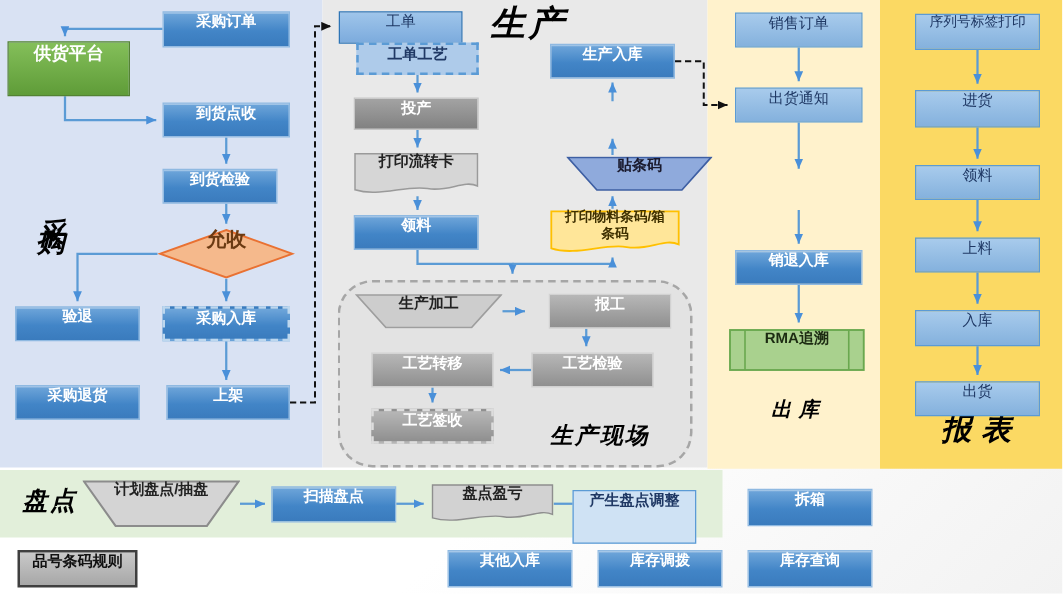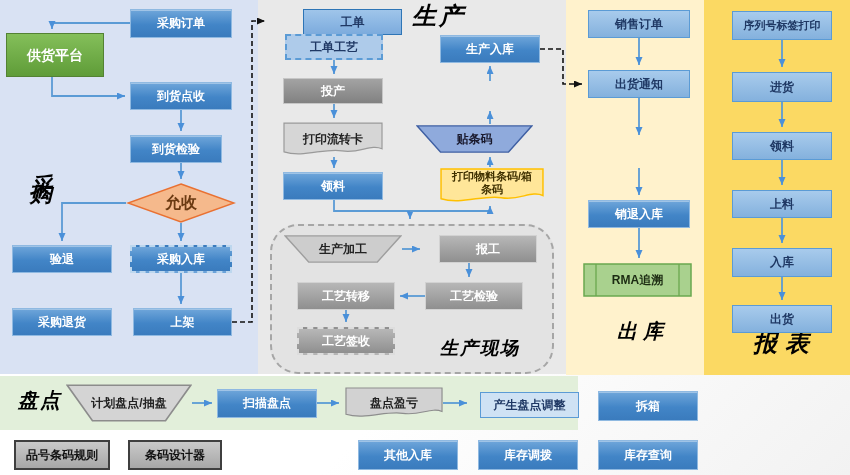--- a/index.html
+++ b/index.html
@@ -6,54 +6,54 @@
   #stage{position:relative;width:850px;height:475px;overflow:hidden;
          font-family:"Liberation Sans","DejaVu Sans",sans-serif;
          background:linear-gradient(135deg,#ffffff 60%,#f2f2f2 100%);}
   .panel{position:absolute;z-index:0;}
   .panel-procurement{left:0;top:0;width:258px;height:374px;background:#d9e2f3;}
   .panel-production{left:258px;top:0;width:308px;height:374px;background:#e9e9e9;}
   .panel-outbound{left:566px;top:0;width:138px;height:375px;background:#fff2cc;}
   .panel-reports{left:704px;top:0;width:146px;height:375px;background:#fbd963;}
   .panel-stocktake{left:0;top:376px;width:578px;height:54px;background:#e2efda;}
   #connectors{position:absolute;left:0;top:0;z-index:1;}
-  .node{position:absolute;z-index:2;display:flex;align-items:center;justify-content:center;
+  .node{position:absolute;z-index:2;display:flex;align-items:flex-start;justify-content:center;
         text-align:center;font-size:12px;line-height:1.2;box-sizing:border-box;}
   .blue{background:linear-gradient(180deg,#6fa6da 0%,#4285c7 55%,#3a7bbd 100%);
         border:1px solid #8fb9e1;color:#fff;font-weight:bold;
         box-shadow:inset 0 1px 0 rgba(255,255,255,.35);}
   .blue-dashed{background:linear-gradient(180deg,#6fa6da 0%,#4285c7 55%,#3a7bbd 100%);
         border:2px dashed #bdd7ee;color:#fff;font-weight:bold;}
   .lightblue{background:linear-gradient(180deg,#9fc5ea,#7cabdd);border:1px solid #2e75b6;
-        color:#1f3864;font-weight:bold;margin-left:32px;}
+        color:#1f3864;font-weight:normal;}
   .lightblue-dashed{background:#aecbea;border:2px dashed #5b9bd5;color:#1f3864;font-weight:bold;}
   .lightblue2{background:linear-gradient(180deg,#a8cbec,#84b1dd);border:1px solid #5b9bd5;
-        color:#1f3864;font-weight:bold;}
+        color:#1f3864;font-weight:normal;}
   .adjust{background:#cfe2f4;border:1px solid #5b9bd5;color:#1f3864;font-weight:bold;}
   .green-box{background:linear-gradient(180deg,#84bf5a,#5f9c38);border:1px solid #538233;
         color:#fff;font-weight:bold;font-size:14px;}
   .gray-dark{background:linear-gradient(180deg,#a3a3a3,#818181);border:1px solid #c6c6c6;
         color:#fff;font-weight:bold;}
   .gray-mid{background:linear-gradient(180deg,#b7b7b7,#8f8f8f);border:1px solid #d2d2d2;
         color:#fff;font-weight:bold;}
   .gray-mid-dashed{background:linear-gradient(180deg,#b7b7b7,#8f8f8f);
         border:2px dashed #dddddd;color:#fff;font-weight:bold;}
   .tool-gray{background:linear-gradient(180deg,#c9c9c9,#a7a7a7);border:2px solid #3f3f3f;
         color:#111;font-weight:bold;}
   .shape{background:transparent;border:none;}
   .shape svg{position:absolute;inset:0;width:100%;height:100%;}
   .shape span{position:relative;z-index:1;}
   .shopfloor{position:absolute;z-index:1;left:270px;top:224px;width:280px;height:146px;
         background:#e3e3e3;border:2px dashed #a6a6a6;border-radius:28px;}
   .sec-title{position:absolute;z-index:2;font-family:"Liberation Serif","DejaVu Serif",serif;
         font-weight:bold;font-style:italic;color:#000;}
   .t-caigou{left:26px;top:156px;font-size:22px;writing-mode:vertical-rl;letter-spacing:8px;}
-  .t-shengchan{left:412px;top:0px;font-size:24px;letter-spacing:3px;font-style:italic;}
+  .t-shengchan{left:392px;top:0px;font-size:28px;letter-spacing:3px;font-style:italic;}
   .t-xianchang{left:440px;top:336px;font-size:18px;letter-spacing:2px;}
-  .t-chuku{left:617px;top:318px;font-size:20px;letter-spacing:6px;}
+  .t-chuku{left:617px;top:318px;font-size:16px;letter-spacing:6px;}
   .t-baobiao{left:753px;top:327px;font-size:24px;letter-spacing:8px;}
   .t-pandian{left:18px;top:387px;font-size:20px;letter-spacing:2px;}
   .fs11{font-size:11px;} .fs13{font-size:16px;}
 </style>
 </head>
 <body>
 
 <div id="stage">
 
   <div class="panel panel-procurement"></div>
@@ -164,21 +164,21 @@
         <path d="M1,1 H99 V26 C88,21 76,31 59,28 C42,25 20,35 1,29 Z" fill="#d6d6d6" stroke="#9a9a9a" stroke-width="1.2"></path>
       </svg>
     <span>打印流转卡</span>
     </div>
   <div class="node blue" style="left:283px;top:172px;width:100px;height:28px">
       <span>领料</span>
     </div>
   <div class="node blue" style="left:440px;top:35px;width:100px;height:28px">
       <span>生产入库</span>
     </div>
-  <div class="node shape" style="left:416px;top:125px;width:117px;height:28px;color:#1a1a2e;font-weight:bold">
+  <div class="node shape" style="left:453px;top:125px;width:117px;height:28px;color:#1a1a2e;font-weight:bold">
     <svg viewBox="0 0 100 30" preserveAspectRatio="none">
         <polygon points="1,1 99,1 79,29 21,29" fill="#8faadc" stroke="#3e5fa3" stroke-width="1.3"></polygon>
       </svg>
     <span>贴条码</span>
     </div>
   <div class="node shape fs11" style="left:440px;top:168px;width:104px;height:36px;color:#3f3000;font-weight:bold">
     <svg viewBox="0 0 100 34" preserveAspectRatio="none">
         <path d="M1,1 H99 V26 C88,21 76,31 59,28 C42,25 20,35 1,29 Z" fill="#ffe699" stroke="#ffc000" stroke-width="1.4"></path>
       </svg>
     <span style="padding:0 8px 6px">打印物料条码/箱条码</span>
@@ -248,33 +248,30 @@
     </div>
   <div class="node blue" style="left:217px;top:389px;width:100px;height:29px">
       <span>扫描盘点</span>
     </div>
   <div class="node shape" style="left:345px;top:387px;width:98px;height:32px;color:#222;font-weight:bold">
     <svg viewBox="0 0 100 34" preserveAspectRatio="none">
         <path d="M1,1 H99 V26 C88,21 76,31 59,28 C42,25 20,35 1,29 Z" fill="#d2d2d2" stroke="#8e8e8e" stroke-width="1.2"></path>
       </svg>
     <span>盘点盈亏</span>
     </div>
-  <div class="node adjust" style="left:480px;top:392px;width:99px;height:26px">
+  <div class="node adjust" style="left:458px;top:392px;width:99px;height:43px">
       <span>产生盘点调整</span>
     </div>
   <div class="node blue" style="left:598px;top:391px;width:100px;height:30px">
       <span>拆箱</span>
     </div>
 
   <div class="node tool-gray" style="left:14px;top:440px;width:96px;height:30px">
       <span>品号条码规则</span>
     </div>
-  <div class="node tool-gray" style="left:128px;top:440px;width:94px;height:30px">
-      <span>条码设计器</span>
-    </div>
   <div class="node blue" style="left:358px;top:440px;width:100px;height:30px">
       <span>其他入库</span>
     </div>
   <div class="node blue" style="left:478px;top:440px;width:100px;height:30px">
       <span>库存调拨</span>
     </div>
   <div class="node blue" style="left:598px;top:440px;width:100px;height:30px">
       <span>库存查询</span>
     </div>
 

